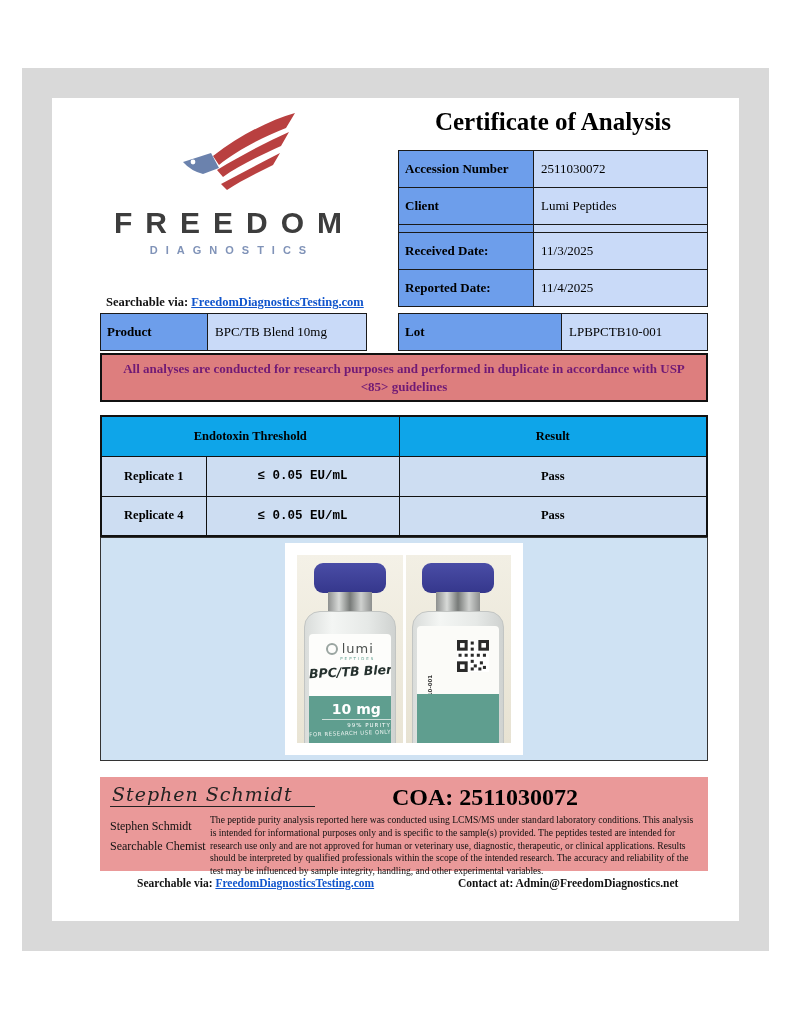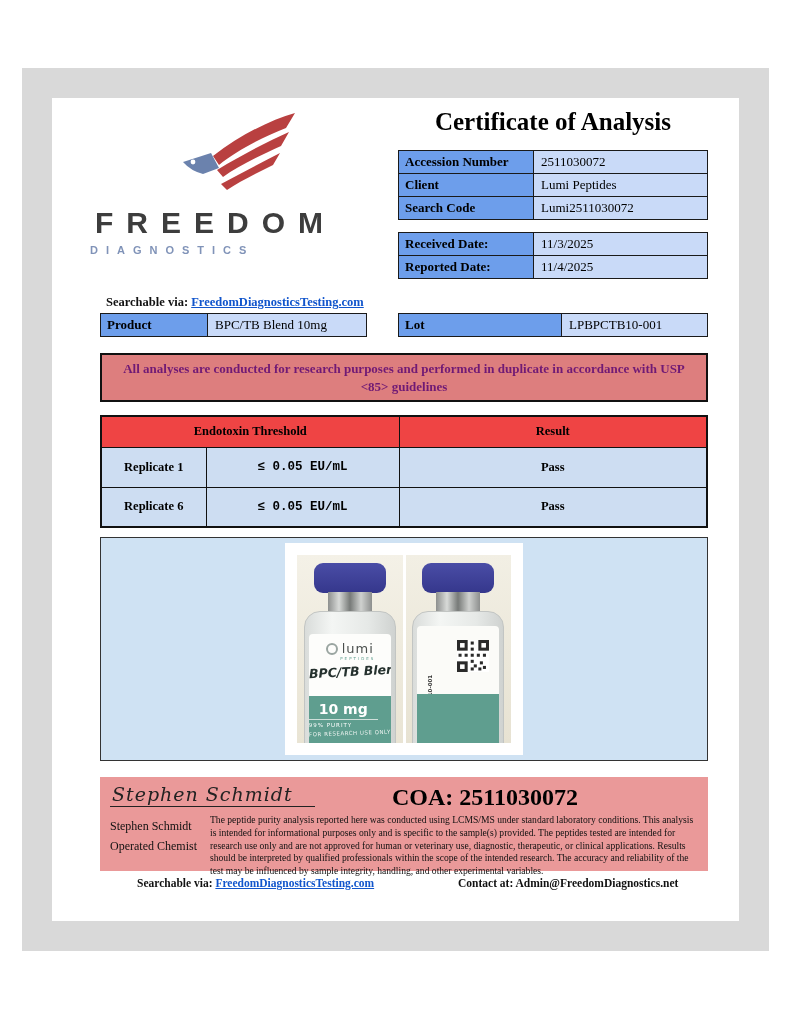--- a/index.html
+++ b/index.html
@@ -1,69 +1,69 @@
 <!DOCTYPE html>
 <html><head>
 <meta charset="utf-8">
 <style>
   * { margin:0; padding:0; box-sizing:border-box; }
   html,body { width:791px; height:1024px; background:#ffffff; font-family:"Liberation Serif", serif; }
   .frame { position:absolute; left:22px; top:68px; width:747px; height:883px; background:#d9d9d9; }
   .page  { position:absolute; left:30px; top:30px; width:687px; height:823px; background:#ffffff; }
 
   
-  .logo-area { position:absolute; left:30px; top:14px; width:292px; text-align:left; }
+  .logo-area { position:absolute; left:30px; top:14px; width:292px; text-align:center; }
   .eagle { display:block; margin:0 auto; }
   .logo-name { font-family:"Liberation Sans", sans-serif; font-weight:bold; font-size:30px; letter-spacing:13px; color:#3d3d3d; margin-top:2px; padding-left:13px; }
   .logo-sub  { font-family:"Liberation Sans", sans-serif; font-weight:bold; font-size:11px; letter-spacing:8px; color:#8093b8; margin-top:4px; padding-left:8px; }
   .tagline { position:absolute; left:30px; top:174px; width:292px; text-align:center; font-weight:bold; font-size:12.5px; color:#111; }
   .searchable-top { position:absolute; left:54px; top:197px; font-weight:bold; font-size:12.5px; color:#111; }
   a.doclink { color:#1155cc; text-decoration:underline; font-weight:bold; cursor:pointer; }
 
   
   .coa-title { position:absolute; left:346px; top:10px; width:310px; text-align:center; font-size:25px; font-weight:bold; color:#000; }
   .itable { position:absolute; border:1.5px solid #1a1a1a; }
   .itable .row { display:flex; border-top:1.2px solid #1a1a1a; }
   .itable .row:first-child { border-top:none; }
-  .cell-label { background:#6d9eeb; font-weight:bold; font-size:13px; padding:3px 6px; border-right:1.2px solid #1a1a1a; display:flex; align-items:center; }
+  .cell-label { background:#6d9eeb; font-weight:bold; font-size:13px; padding:10px 6px; border-right:1.2px solid #1a1a1a; display:flex; align-items:center; }
   .cell-value { background:#c9daf8; font-size:13px; padding:2px 7px; flex:1; display:flex; align-items:center; }
   #info-main { left:346px; top:52px;  width:310px; } #info-main  .cell-label { width:135px; }
   #info-date { left:346px; top:134px; width:310px; } #info-date  .cell-label { width:135px; }
   #product-t { left:48px;  top:215px; width:267px; } #product-t .cell-label { width:107px; }
   #lot-t     { left:346px; top:215px; width:310px; } #lot-t     .cell-label { width:163px; }
 
   
   .banner { position:absolute; left:48px; top:255px; width:608px; background:#dd7e7e; border:2px solid #111;
             font-weight:bold; font-size:13px; text-align:center; padding:5px 16px; line-height:1.35; color:#701a75; }
 
   
   .rtable { position:absolute; left:48px; top:317px; width:608px; border-collapse:collapse; }
   .rtable td { border:1.2px solid #111; text-align:center; font-weight:bold; font-size:12.5px; color:#000; }
-  .rtable tr.hdr td { background:#ef4444; height:31px; }
+  .rtable tr.hdr td { background:#0ea5e9; height:40px; }
   .rtable tr.data td { background:#cdddf2; height:40px; }
   .col-rep { width:105px; } .col-thr { width:193px;font-family:Liberation Mono, monospace; }
   .rtable { border:2px solid #111; }
 
   
   .vial-box { position:absolute; left:48px; top:439px; width:608px; height:224px; background:#cfe2f3; border:1.2px solid #333; }
   .photo { position:absolute; left:50%; transform:translateX(-50%); top:5px; width:238px; height:212px; background:#ffffff; padding:12px; display:flex; gap:3px; }
   .shot { flex:1; position:relative; overflow:hidden; }
   .shot.front { background:linear-gradient(#f4f1e7,#e9e4d4); }
   .shot.back  { background:linear-gradient(#f2efe4,#e7e2d2); }
   .vial { position:absolute; left:50%; transform:translateX(-50%); top:8px; width:96px; height:196px; }
   .cap { position:absolute; left:50%; transform:translateX(-50%); top:0; width:72px; height:30px; background:linear-gradient(#4a4da6,#35378c); border-radius:9px; }
   .crimp { position:absolute; left:50%; transform:translateX(-50%); top:29px; width:44px; height:22px; background:linear-gradient(90deg,#8d8f8e,#d8dad8,#777a78,#cfd1cf,#8d8f8e); }
   .glass { position:absolute; left:50%; transform:translateX(-50%); top:48px; width:92px; height:146px; background:linear-gradient(90deg,#d9dcda,#f4f6f4 30%,#e6e9e7 70%,#cfd2d0); border-radius:16px 16px 12px 12px; border:1px solid #c2c5c3; overflow:hidden; }
   .label { position:absolute; left:4px; right:4px; top:22px; bottom:4px; background:#fdfdfb; border-radius:4px; overflow:hidden; }
   .lumi-row { display:flex; align-items:center; justify-content:center; gap:4px; margin-top:7px; }
   .lumi-ring { width:12px; height:12px; border:2.5px solid #9aa5a1; border-radius:50%; }
   .lumi-word { font-family:"DejaVu Sans", sans-serif; font-size:13px; color:#4a4f4d; letter-spacing:1px; }
   .lumi-pep { font-family:"DejaVu Sans", sans-serif; font-size:4px; letter-spacing:2px; color:#5f9e8f; text-align:center; margin-top:0px; padding-left:16px; }
   .vial-prod { font-family:"DejaVu Sans", sans-serif; font-weight:bold; font-style:italic; font-size:12.5px; color:#25312e; text-align:center; margin-top:3px; transform:rotate(-3deg); white-space:nowrap; }
-  .teal-band { position:absolute; left:0; right:0; bottom:0; top:62px; background:#5f9e8f; text-align:left; }
+  .teal-band { position:absolute; left:0; right:0; bottom:0; top:62px; background:#5f9e8f; text-align:right; }
   .vial-dose { font-family:"DejaVu Sans", sans-serif; font-weight:bold; font-size:14px; color:#fff; margin-top:5px; border-bottom:1px solid #cfe0da; display:inline-block; padding:0 10px 2px; }
   .vial-purity { font-family:"DejaVu Sans", sans-serif; font-size:5.5px; color:#fff; letter-spacing:1px; margin-top:2px; }
   .vial-use { font-family:"DejaVu Sans", sans-serif; font-size:5.5px; color:#eaf2ef; letter-spacing:0.5px; margin-top:2px; transform:rotate(-2deg); }
   .back-label { position:absolute; left:4px; right:4px; top:14px; bottom:4px; background:#fbfbf8; border-radius:4px; overflow:hidden; }
   .batch-wrap { position:absolute; left:10px; top:6px; height:92px; display:flex; gap:3px; }
   .vtext { writing-mode:vertical-rl; transform:rotate(180deg); font-family:"DejaVu Sans", sans-serif; font-size:5.5px; font-weight:bold; color:#333; }
   .qr { position:absolute; right:10px; top:14px; }
   .back-teal { position:absolute; left:0; right:0; bottom:0; height:58px; background:#5f9e8f; }
 
   
@@ -148,21 +148,21 @@
           <tr class="hdr">
         <td colspan="2">Endotoxin Threshold</td>
         <td>Result</td>
       </tr>
       <tr class="data">
         <td class="col-rep">Replicate 1</td>
         <td class="col-thr">≤ 0.05 EU/mL</td>
         <td>Pass</td>
       </tr>
       <tr class="data">
-        <td class="col-rep">Replicate 6</td>
+        <td class="col-rep">Replicate 4</td>
         <td class="col-thr">≤ 0.05 EU/mL</td>
         <td>Pass</td>
       </tr>
     </tbody>
       </table>
 
     <div class="vial-box">
       <div class="photo">
 
         <div class="shot front">
@@ -227,21 +227,21 @@
           </div>
         </div>
 
       </div>
     </div>
 
     <div class="sig">
       <div class="sig-script">Stephen Schmidt</div>
       <div class="sig-coa">COA: 2511030072</div>
       <div class="sig-name">Stephen Schmidt</div>
-      <div class="sig-role">Operated Chemist</div>
+      <div class="sig-role">Searchable Chemist</div>
       <div class="sig-disc">The peptide purity analysis reported here was conducted using LCMS/MS under standard laboratory conditions. This analysis is intended for informational purposes only and is specific to the sample(s) provided. The peptides tested are intended for research use only and are not approved for human or veterinary use, diagnostic, therapeutic, or clinical applications. Results should be interpreted by qualified professionals within the scope of the intended research. The accuracy and reliability of the test may be influenced by sample integrity, handling, and other experimental variables.</div>
     </div>
 
     <div class="footer-search">
       <span>Searchable via:</span>
       <a class="doclink">FreedomDiagnosticsTesting.com</a>
     </div>
     <div class="footer-contact">Contact at: Admin@FreedomDiagnostics.net</div>
 
   </div>

